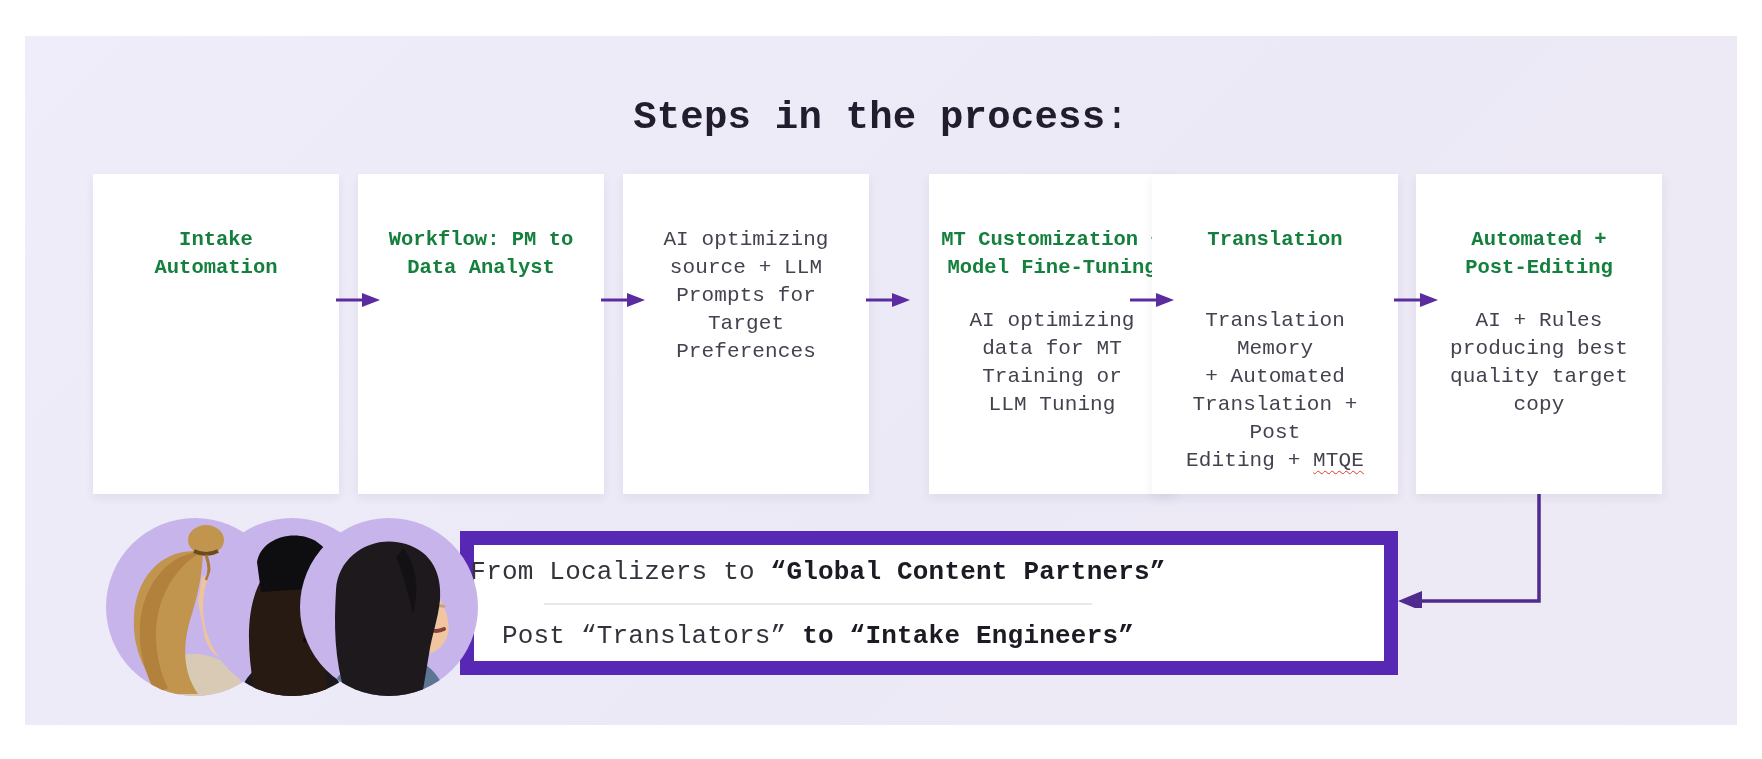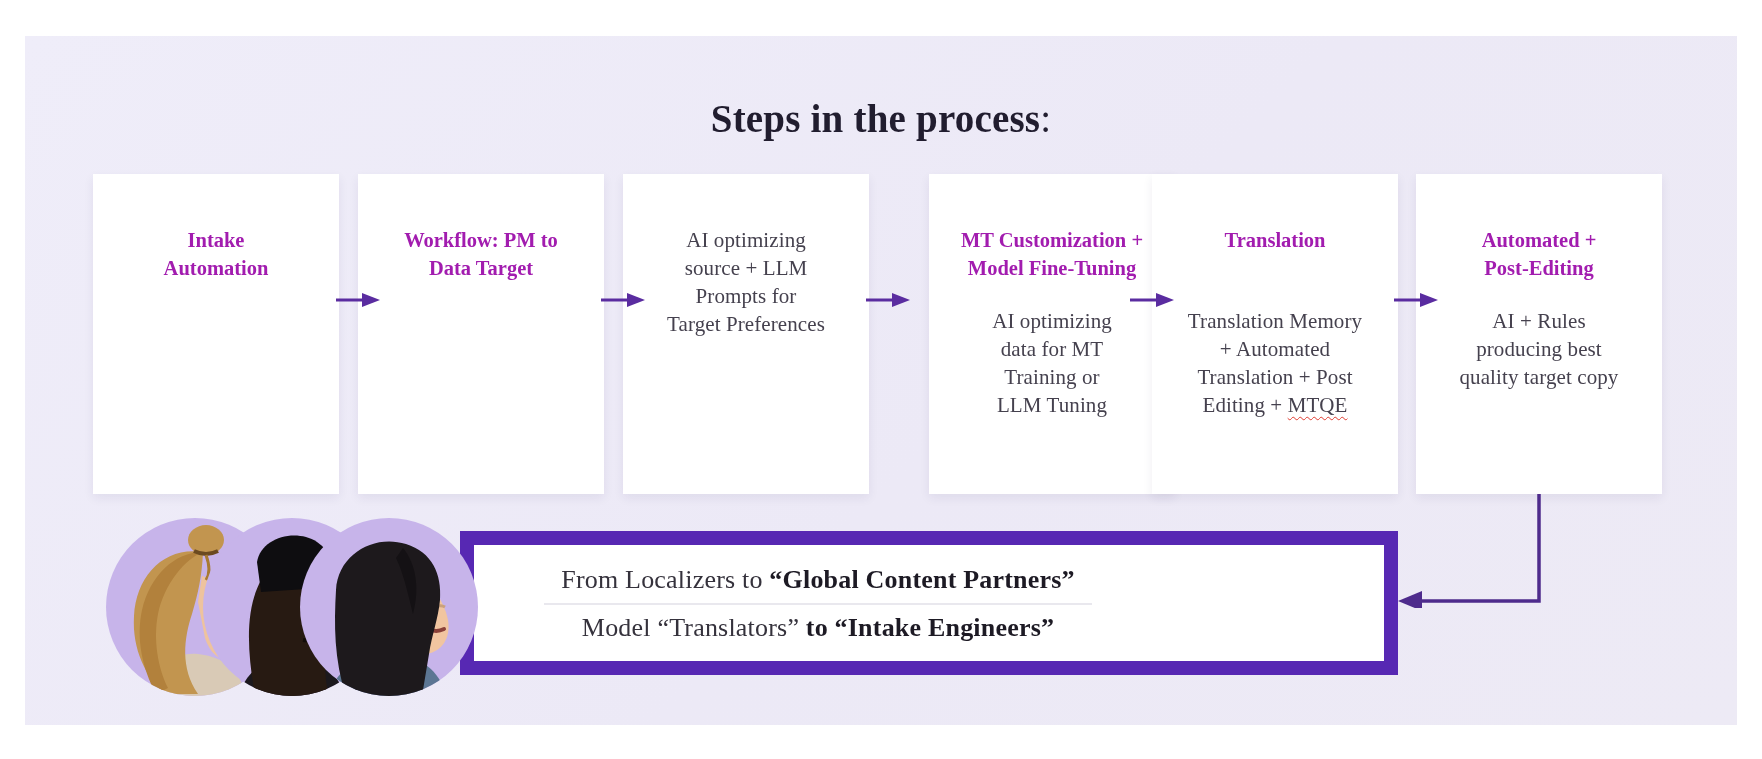--- a/index.html
+++ b/index.html
@@ -1,21 +1,21 @@
 <!DOCTYPE html>
 <html><head>
 <meta charset="utf-8">
 <style>
   html, body { margin: 0; padding: 0; background: #ffffff; }
   .stage {
     position: relative;
     width: 1762px;
     height: 759px;
     background: #ffffff;
-    font-family: Liberation Serif, serif;
+    font-family: Liberation Mono, monospace;
     overflow: hidden;
   }
   .panel {
     position: absolute;
     left: 25px; top: 36px;
     width: 1712px; height: 689px;
     background: linear-gradient(135deg, #efedf9 0%, #ecE9f6 55%, #edeaf5 100%);
     background-color: #edebf6;
     z-index: 0;
   }
@@ -41,21 +41,21 @@
     box-shadow: 0 4px 10px rgba(45, 35, 90, 0.07);
     z-index: 1;
     box-sizing: border-box;
     padding: 52px 10px 0 10px;
     text-align: center;
   }
   .card-title {
     font-weight: 700;
     font-size: 20.5px;
     line-height: 28px;
-    color: #a21caf;
+    color: #15803d;
     white-space: pre-line;
     min-height: 56px;
     margin-bottom: 25px;
   }
   .card-body {
     font-weight: 400;
     font-size: 21px;
     line-height: 28px;
     color: #45414e;
     white-space: pre-line;
@@ -83,21 +83,21 @@
     background: #ffffff;
   }
   .banner-text {
     position: absolute;
     left: 0; top: 548px;
     width: 1636px; height: 112px;
     display: flex;
     flex-direction: column;
     align-items: center;
     justify-content: center;
-    gap: 8px;
+    gap: 16px;
     z-index: 2;
   }
   .banner-line { font-size: 26px; color: #35323c; letter-spacing: 0.2px; }
   .banner-line b { font-weight: 700; color: #1d1a24; }
   .banner-divider { width: 548px; height: 2px; background: #e9e8ee; }
 
   .avatar {
     position: absolute;
     top: 518px;
     width: 178px; height: 178px;
@@ -115,21 +115,21 @@
   <div class="main-title">
     <span class="t-bold">Steps in the process</span><span class="t-colon">:</span>
   </div>
 
   <div class="card" style="left:93px">
     <div class="card-title">Intake
 Automation</div>
   </div>
   <div class="card" style="left:358px">
     <div class="card-title">Workflow: PM to
-Data Target</div>
+Data Analyst</div>
   </div>
   <div class="card" style="left:623px">
     <div class="card-body">AI optimizing
 source + LLM
 Prompts for
 Target Preferences</div>
   </div>
   <div class="card" style="left:929px">
     <div class="card-title">MT Customization +
 Model Fine-Tuning</div>
@@ -178,21 +178,21 @@
     <path d="M145,2 V109 H26" fill="none" stroke="#4e2b8c" stroke-width="3.5"></path>
     <polygon points="28,99 28,119 4,109" fill="#4e2b8c"></polygon>
   </svg>
 
   <div class="banner">
     <div class="banner-inner"></div>
   </div>
   <div class="banner-text">
     <div class="banner-line"><span>From Localizers to </span><b>“Global Content Partners”</b></div>
     <div class="banner-divider"></div>
-    <div class="banner-line"><span>Model “Translators” </span><b>to “Intake Engineers”</b></div>
+    <div class="banner-line"><span>Post “Translators” </span><b>to “Intake Engineers”</b></div>
   </div>
 
   <svg class="avatar" style="left:106px" viewBox="0 0 178 178">
     <defs>
         <clipPath id="clipA">
           <circle cx="89" cy="89" r="89"></circle>
         </clipPath>
       </defs>
     <circle cx="89" cy="89" r="89" fill="#c7b4ea"></circle>
     <g clip-path="url(#clipA)">

